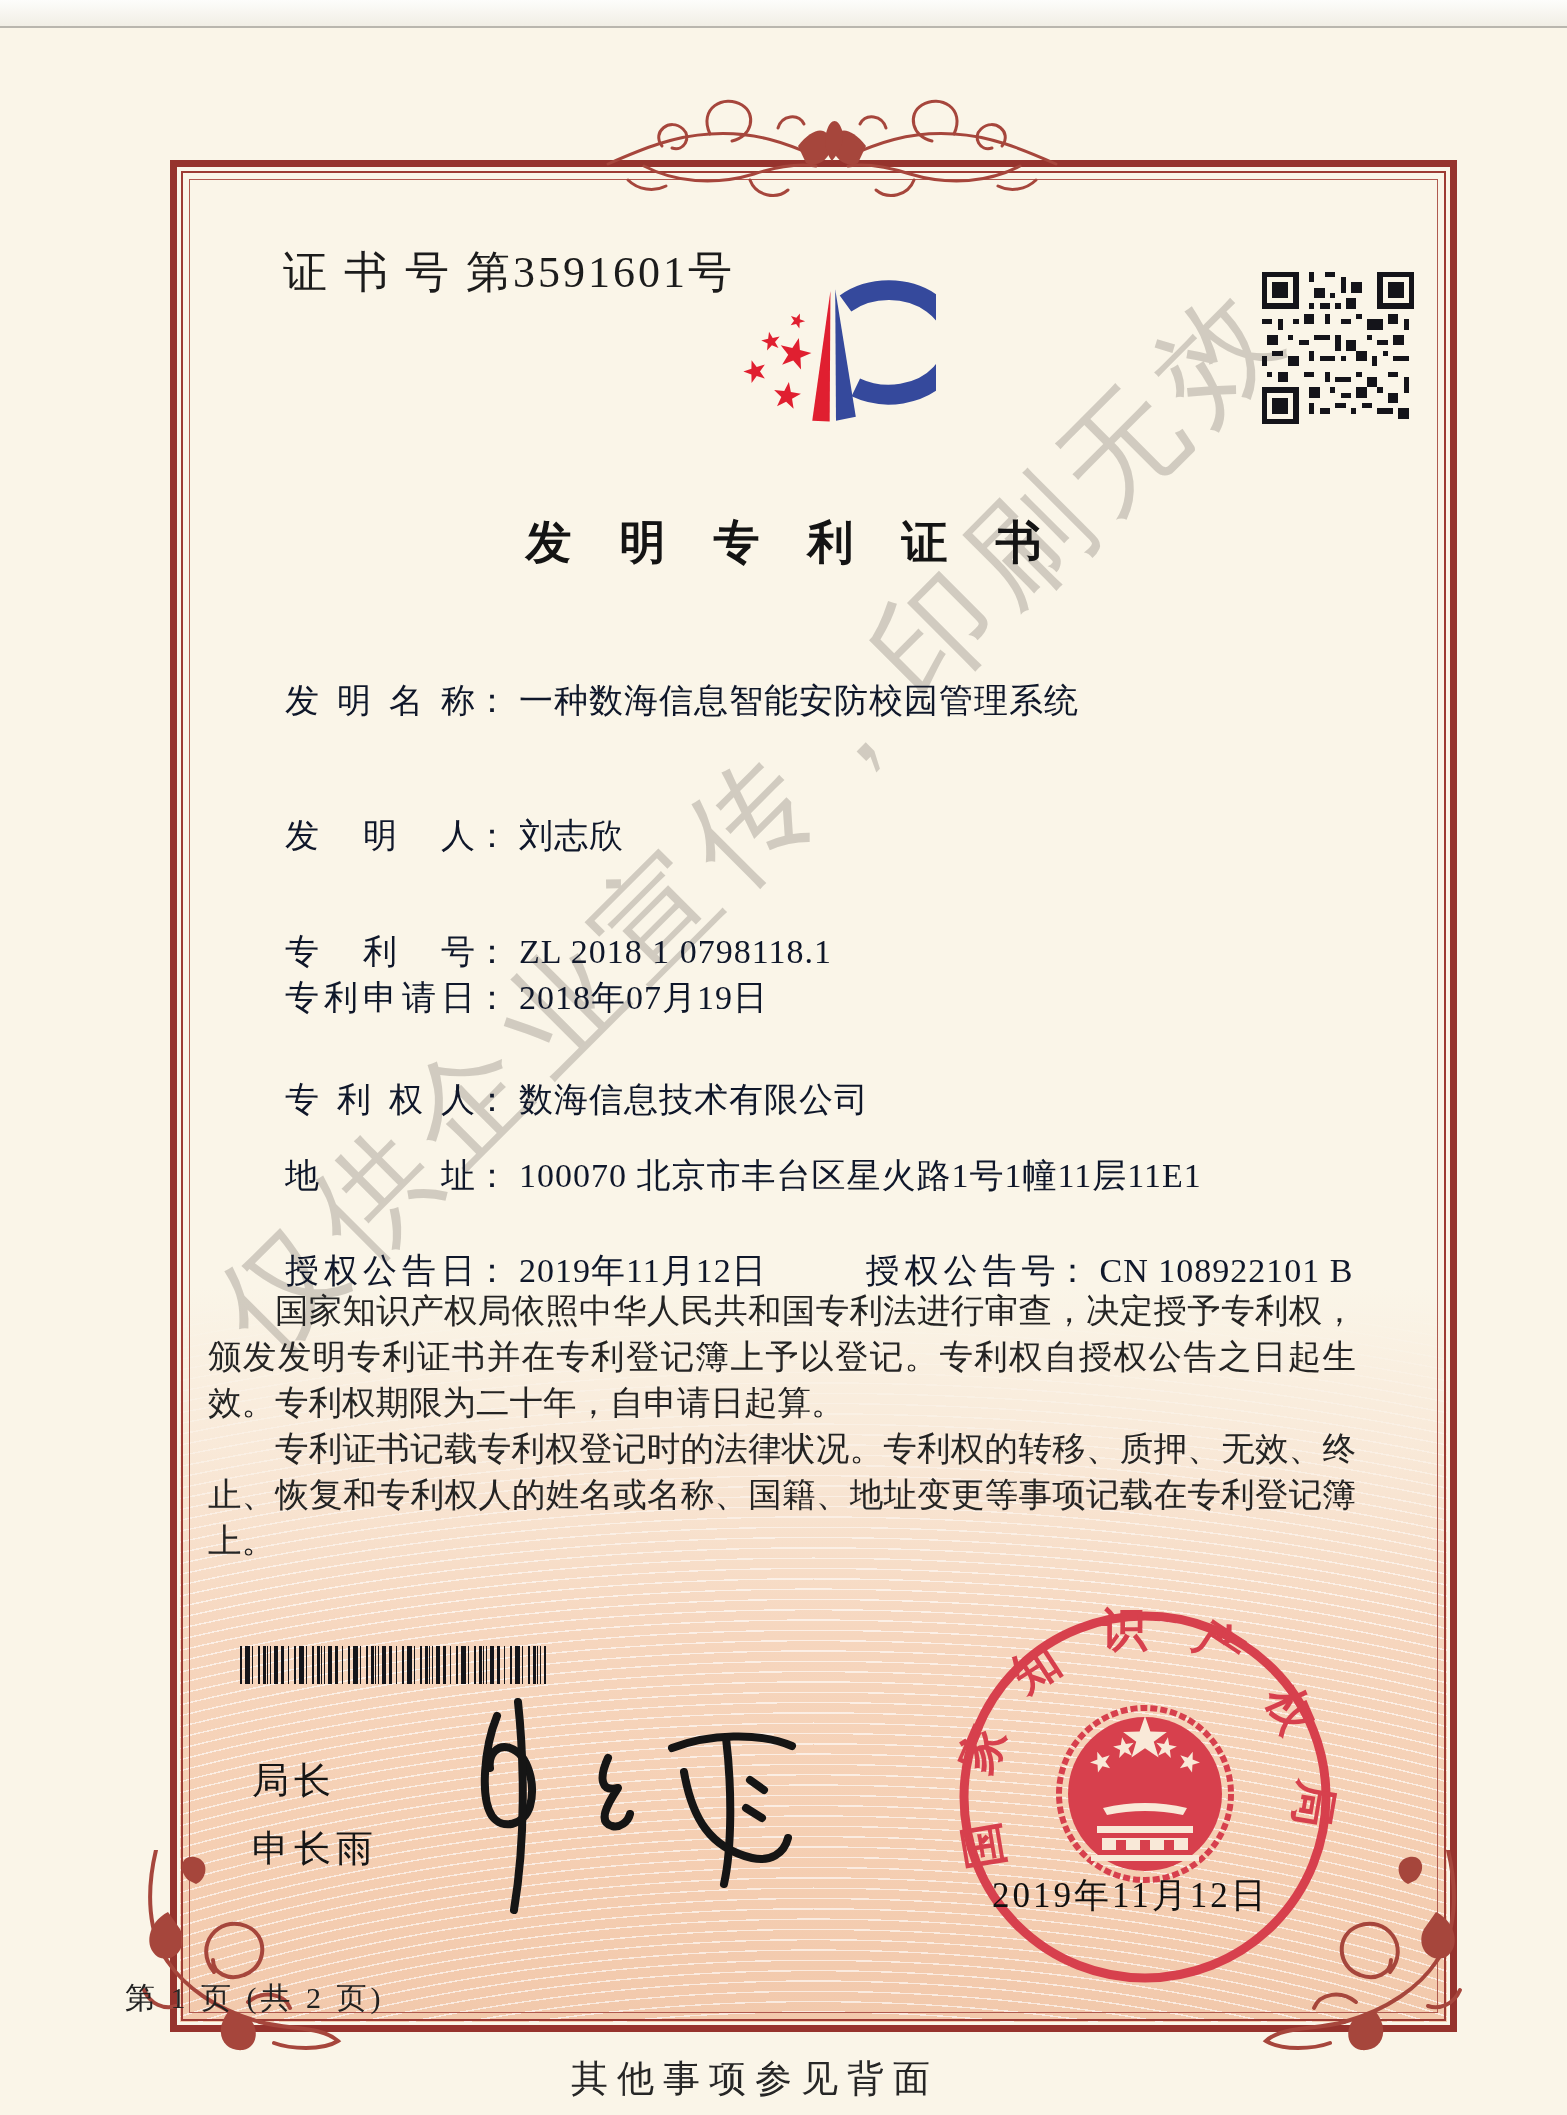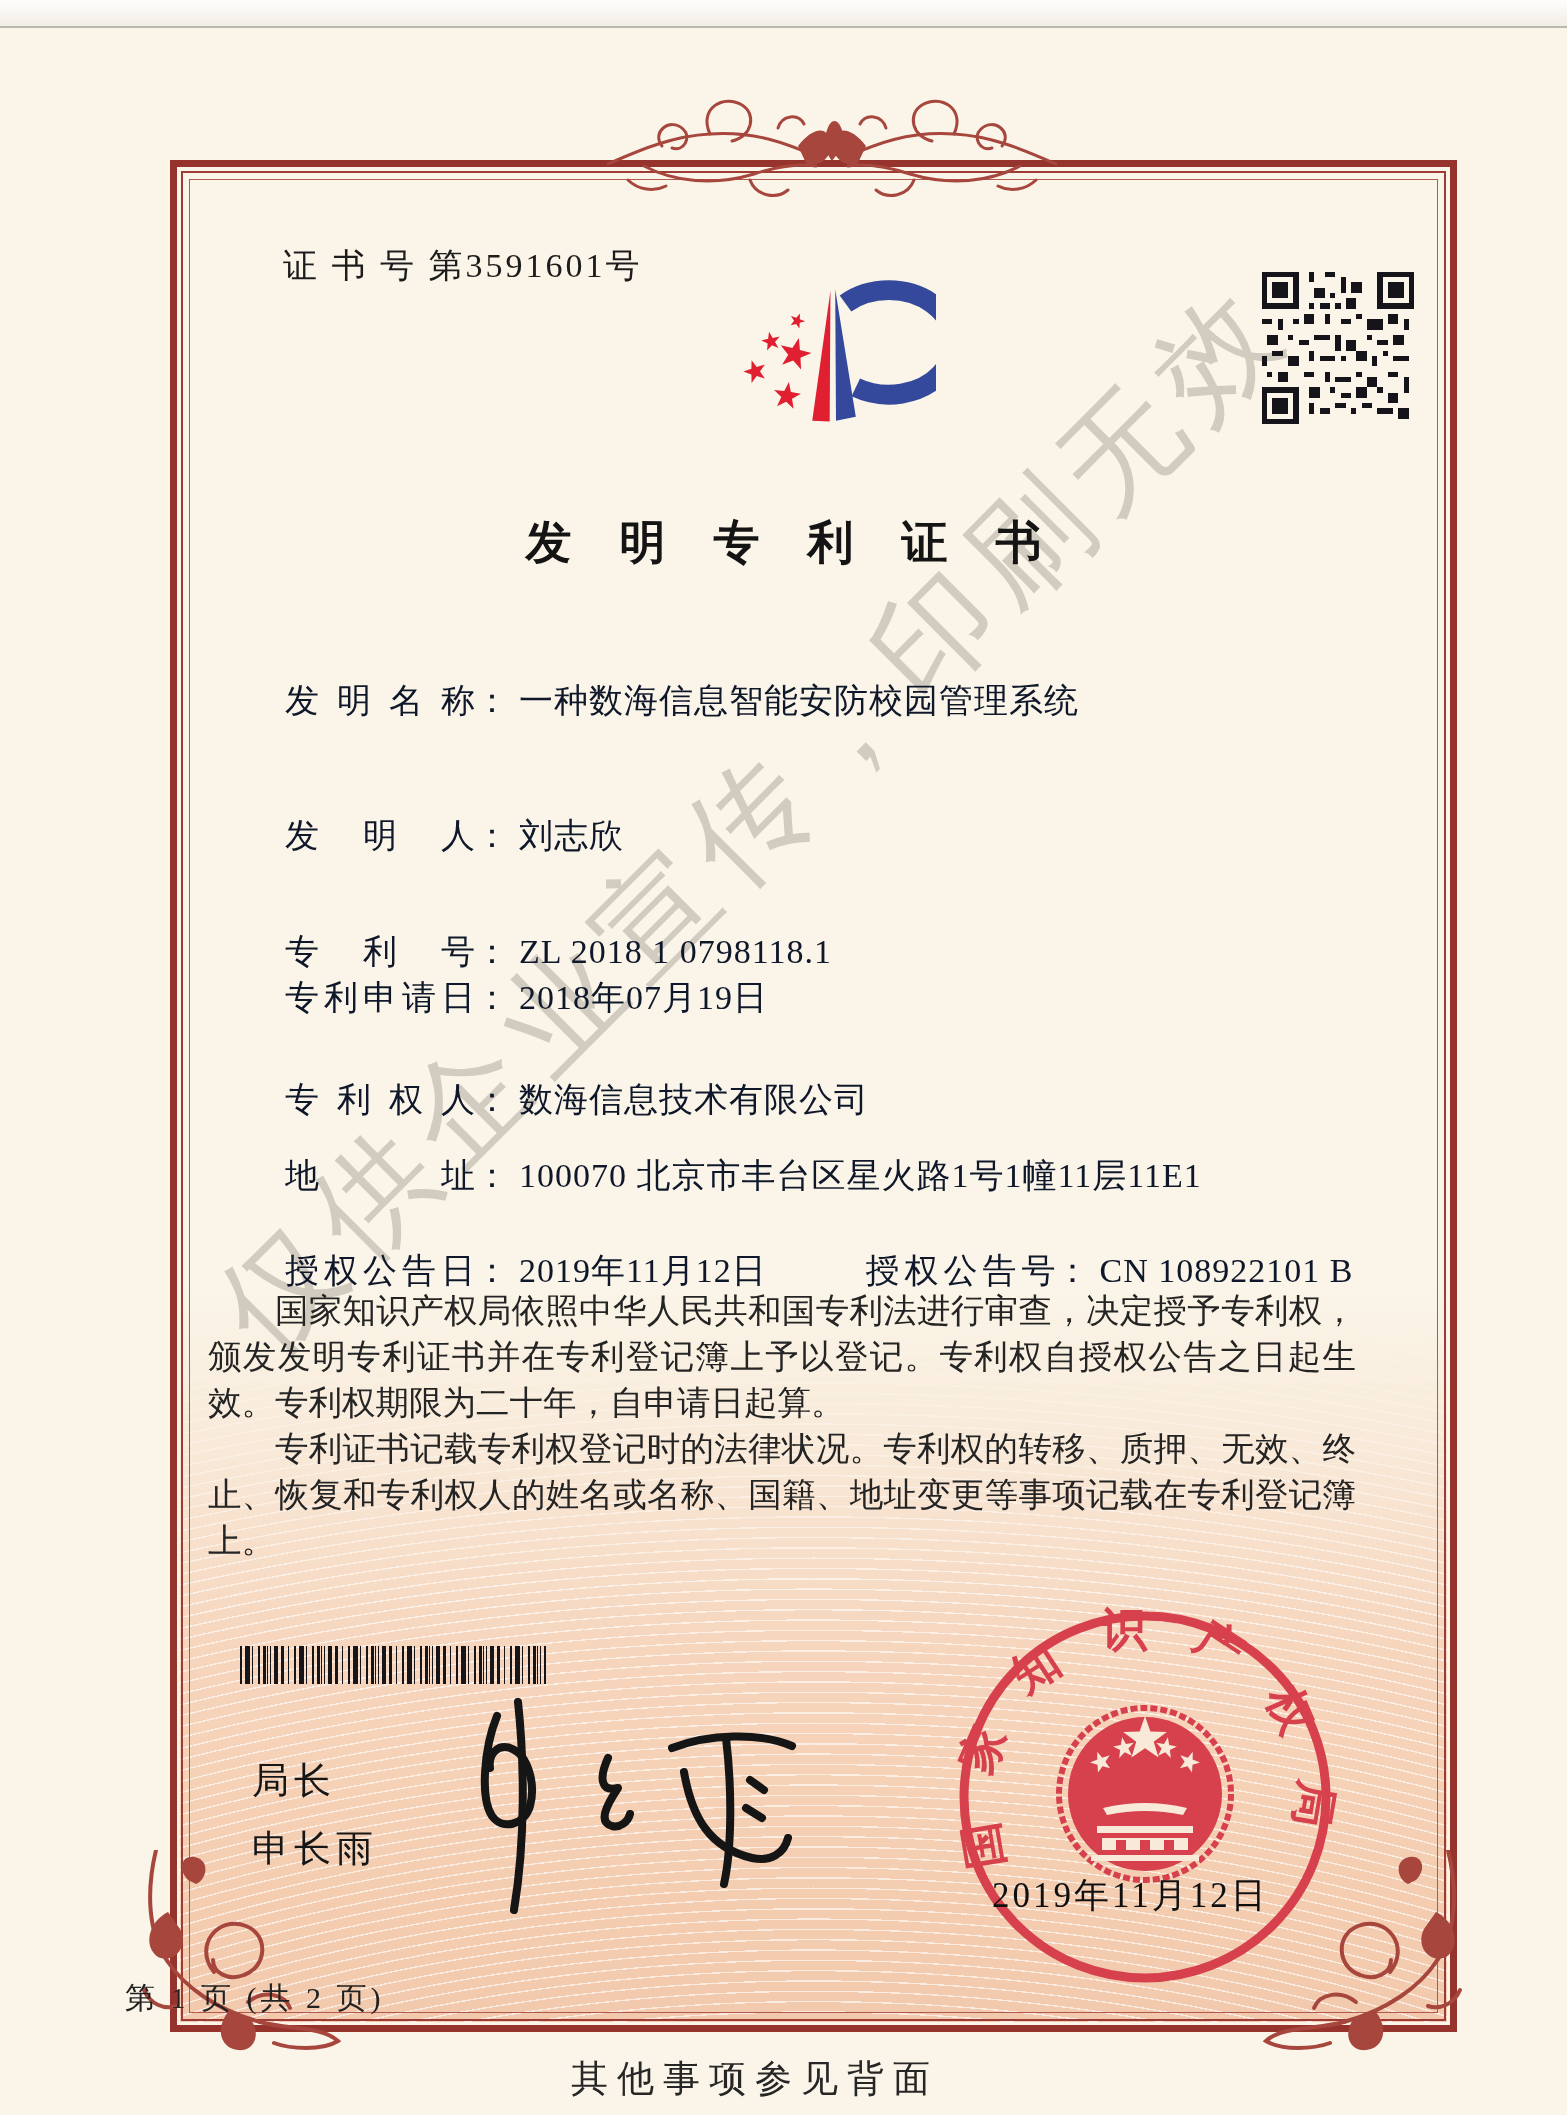--- a/index.html
+++ b/index.html
@@ -40,21 +40,21 @@
   .orn-bl{left:126px;top:1850px;}
   .orn-br{left:1228px;top:1850px;transform:scaleX(-1);}
   
   .watermark{
     position:absolute;left:30px;top:742px;width:1440px;text-align:center;
     transform:rotate(-45deg);
     font-size:118px;letter-spacing:14px;color:#a29c92;opacity:.46;
     white-space:nowrap;z-index:2;pointer-events:none;
   }
   
-  .certno{position:absolute;left:283px;top:243px;font-size:34px;letter-spacing:3px;z-index:5;}
+  .certno{position:absolute;left:283px;top:243px;font-size:44px;letter-spacing:3px;z-index:5;}
   .logo{position:absolute;left:698px;top:256px;z-index:5;}
   .qr{position:absolute;left:1262px;top:272px;z-index:5;}
   .title{
     position:absolute;left:0;width:100%;top:512px;text-align:center;
     font-size:46px;font-weight:700;letter-spacing:48px;text-indent:48px;
     color:#141414;z-index:5;
   }
   .frow{position:absolute;left:285px;font-size:34px;white-space:nowrap;z-index:5;color:#0f172a;}
   .flabel{display:inline-block;width:190px;text-align:justify;text-align-last:justify;}
   .fvalue{margin-left:10px;letter-spacing:1px;}

